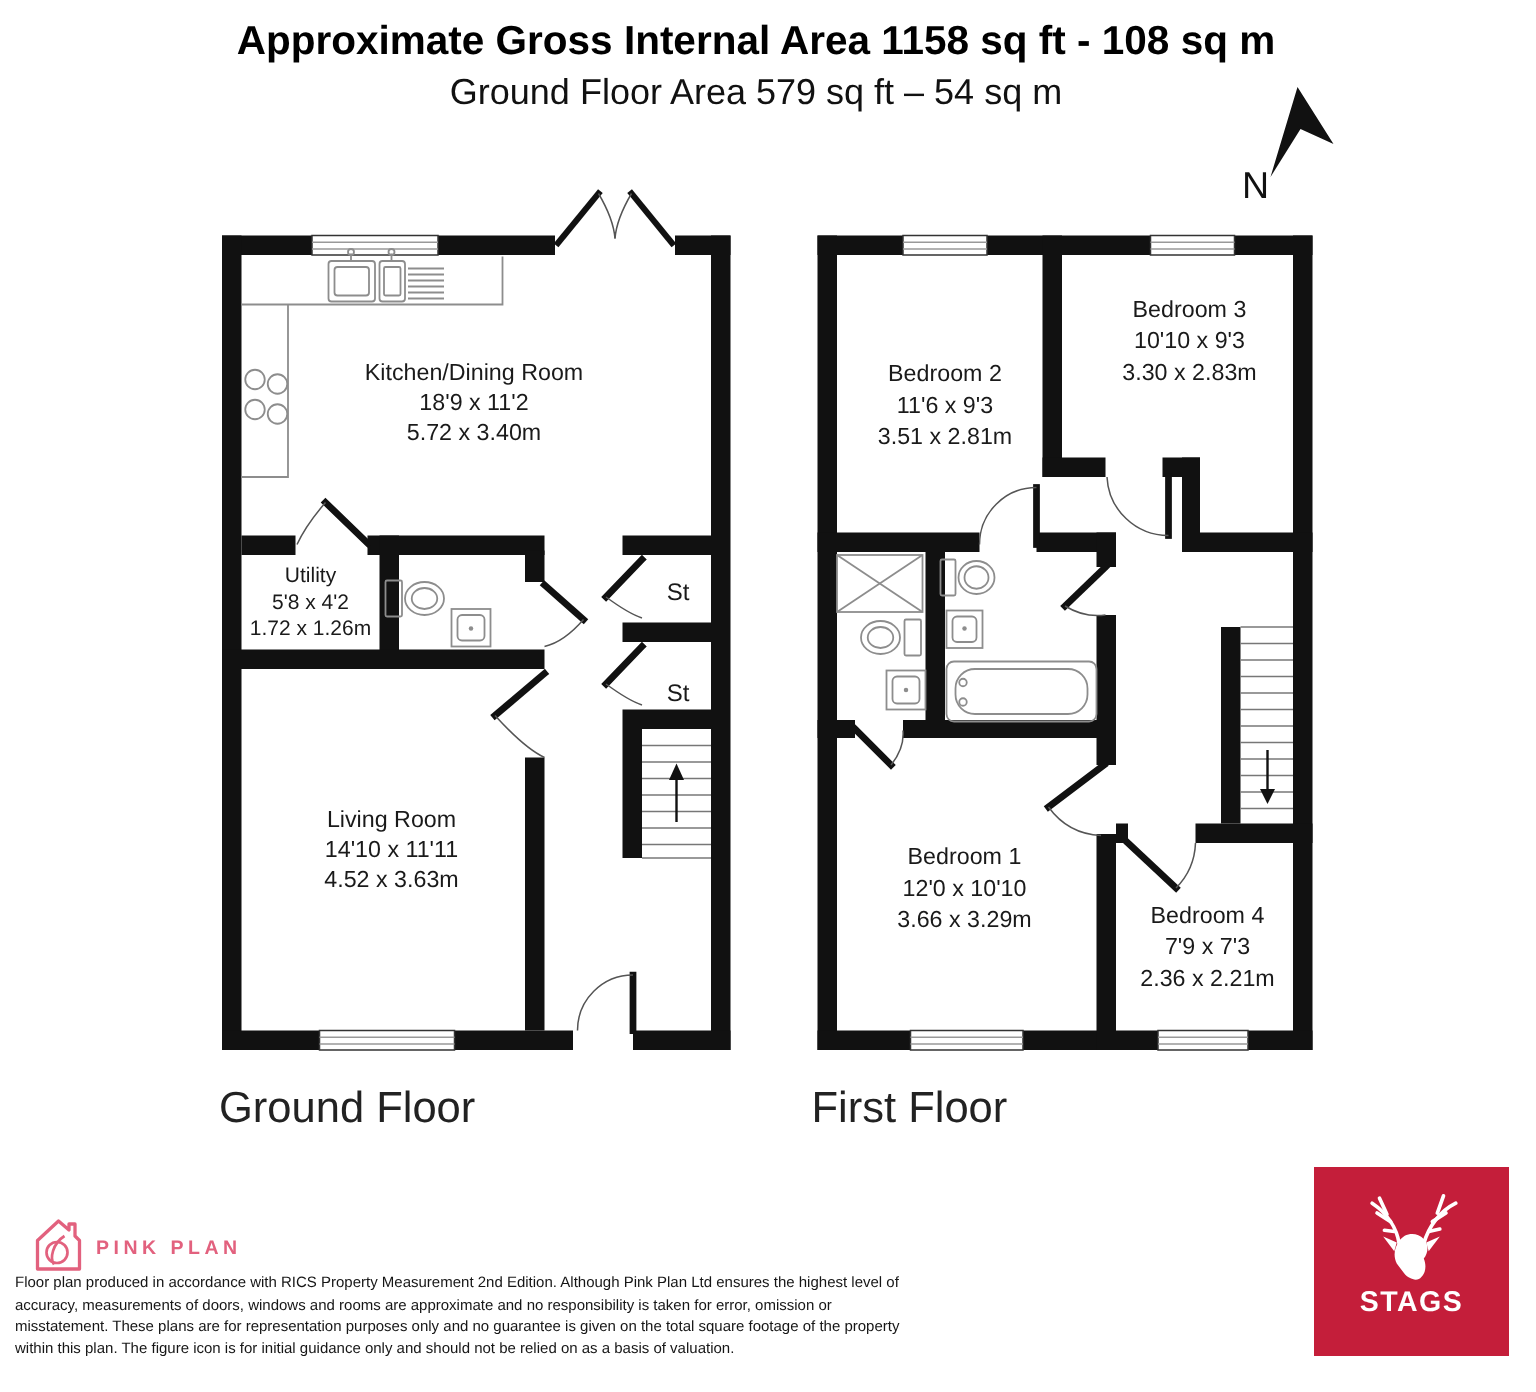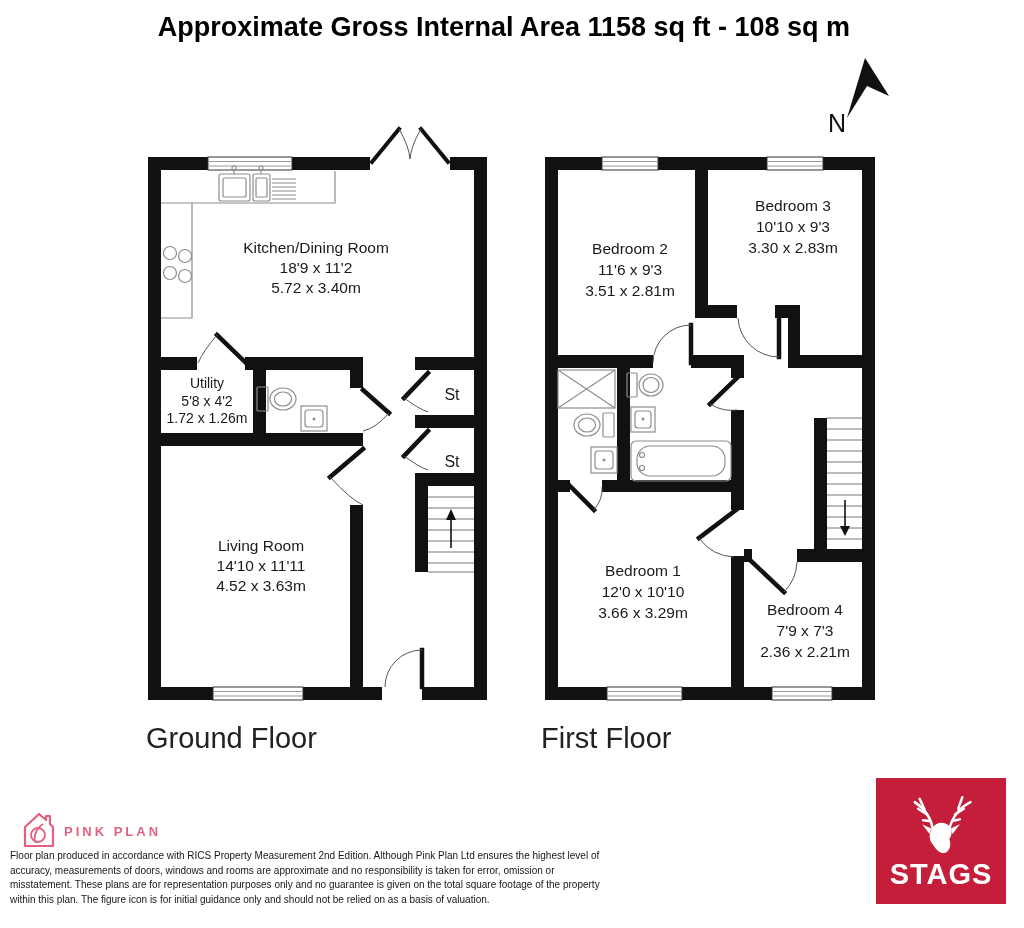--- a/index.html
+++ b/index.html
@@ -26,30 +26,31 @@
   .fl-lbl{font-family:"Liberation Sans",sans-serif;font-size:29px;fill:#222;text-anchor:start;}
   .n-lbl{font-family:"Liberation Sans",sans-serif;font-size:25px;fill:#111;}
   .pp-text{position:absolute;left:64px;top:824px;font-size:13px;letter-spacing:3px;
            font-weight:700;color:#e2617e;}
   .pp-icon{position:absolute;left:20px;top:810px;width:38px;height:40px;}
   .disclaimer{position:absolute;left:10px;top:849px;width:606px;font-size:10px;
               line-height:14.6px;color:#161616;}
   .stags{position:absolute;left:876px;top:778px;width:130px;height:126px;background:#c41e3a;
          display:flex;flex-direction:column;align-items:center;}
   .stags svg{margin-top:6px;}
-  .stags .word{color:#fff;font-weight:bold;font-size:29px;letter-spacing:1px;margin-top:0px;
+  .stags .word{color:#fff;font-weight:bold;font-size:19px;letter-spacing:1px;margin-top:0px;
                font-family:"Liberation Sans",sans-serif;}
 </style>
 </head>
 <body>
 
 <div class="page">
 
   <div class="hdr">
     <div class="title">Approximate Gross Internal Area 1158 sq ft - 108 sq m</div>
+    <div class="sub">Ground Floor Area 579 sq ft – 54 sq m</div>
   </div>
 
   <svg class="north" viewBox="0 0 90 85">
     <polygon points="43,8 67,46 45,36 25,68" fill="#111"></polygon>
     <text class="n-lbl" x="6" y="82">N</text>
   </svg>
 
   <svg class="plan" style="left:140px" width="365" height="645" viewBox="140 120 365 645">
 
     <g>

